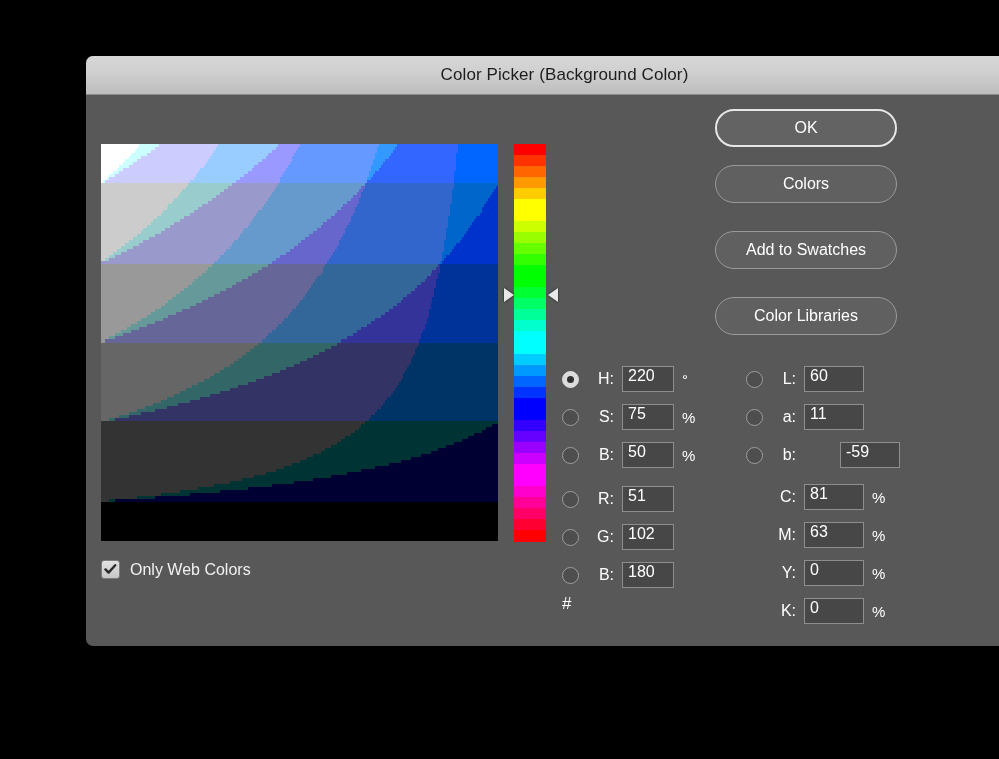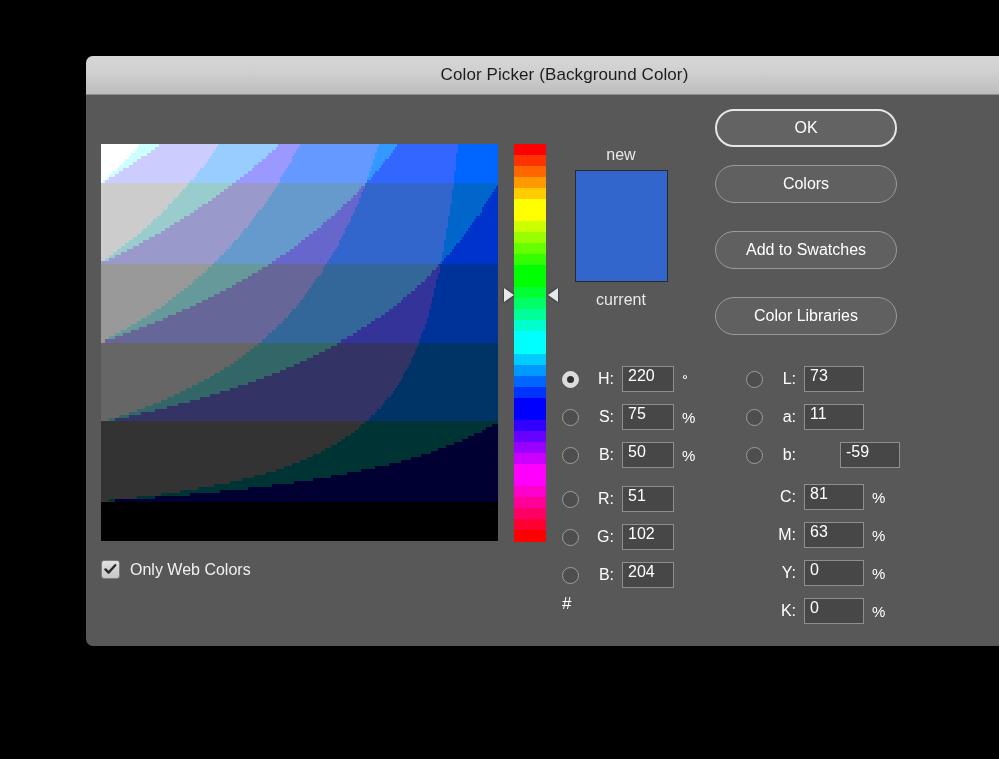--- a/index.html
+++ b/index.html
@@ -1194,25 +1194,20 @@
 
   <div id="webcolors-row">
     <div id="webcolors-box">
       <svg width="13" height="13" viewBox="0 0 13 13">
         <path d="M1.5 6.4 L4.6 9.6 L11.2 2.2" fill="none" stroke="#2c2c2c" stroke-width="2.4" stroke-linecap="round" stroke-linejoin="round"></path>
       </svg>
     </div>
     <span id="webcolors-label">Only Web Colors</span>
   </div>
 
-  <div id="preview">
-    <div class="preview-cap">new</div>
-    <div id="swatch-new" style="background: rgb(51, 102, 204);"></div>
-    <div class="preview-cap" id="current-cap">current</div>
-  </div>
 
   <div class="btn focused" id="btn-ok">OK</div>
   <div class="btn" id="btn-cancel">Colors</div>
   <div class="btn" id="btn-libraries">Color Libraries</div>
   <div class="btn" id="btn-swatches">Add to Swatches</div>
 
   <div id="fields-host">
       <div class="field-row col-left" style="top: 310px;">
         <div class="radio on"></div>
         <span class="f-label">H:</span>
@@ -1237,26 +1232,26 @@
         <div class="f-input" style="background: rgb(71, 71, 71);">51</div>
       </div>
       <div class="field-row col-left" style="top: 468px;">
         <div class="radio"></div>
         <span class="f-label">G:</span>
         <div class="f-input" style="background: rgb(71, 71, 71);">102</div>
       </div>
       <div class="field-row col-left" style="top: 506px;">
         <div class="radio"></div>
         <span class="f-label">B:</span>
-        <div class="f-input" style="background: rgb(71, 71, 71);">204</div>
+        <div class="f-input" style="background: rgb(71, 71, 71);">180</div>
       </div>
       <div class="field-row col-right" style="top: 310px;">
         <div class="radio"></div>
         <span class="f-label">L:</span>
-        <div class="f-input" style="background: rgb(71, 71, 71);">73</div>
+        <div class="f-input" style="background: rgb(71, 71, 71);">60</div>
       </div>
       <div class="field-row col-right" style="top: 348px;">
         <div class="radio"></div>
         <span class="f-label">a:</span>
         <div class="f-input" style="background: rgb(71, 71, 71);">11</div>
       </div>
       <div class="field-row col-right" style="top: 386px;">
         <div class="radio"></div>
         <span class="f-label">b:</span>
         <div class="f-input" style="background: rgb(71, 71, 71); margin-left: 44px;">-59</div>

